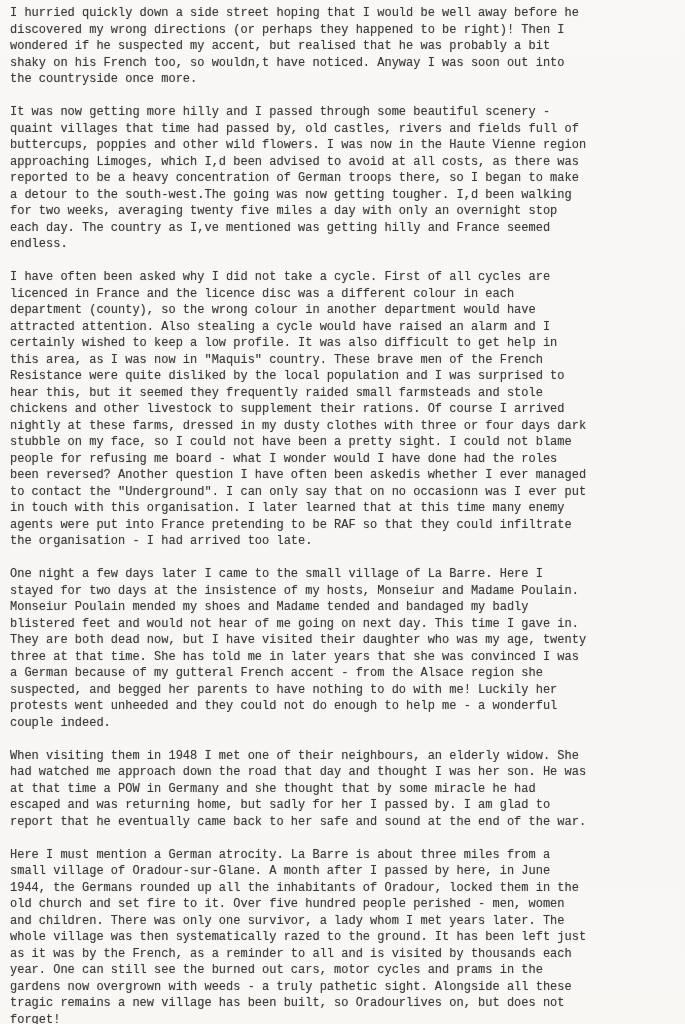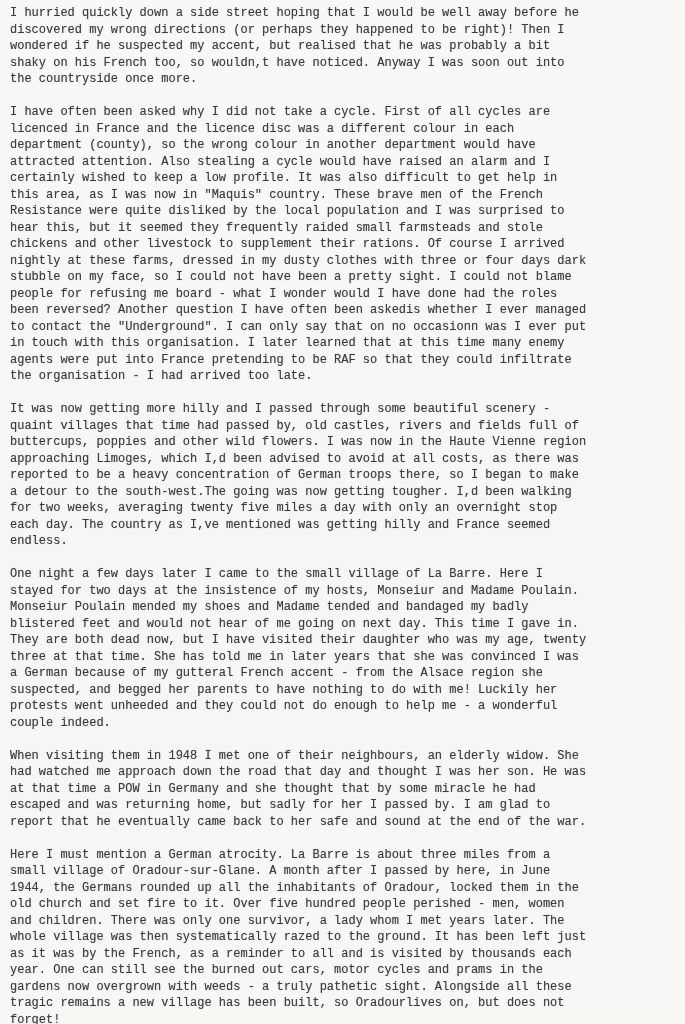--- a/index.html
+++ b/index.html
@@ -35,46 +35,46 @@
 </style>
 </head>
 <body>
 
 <div class="page">
   <p class="para">I hurried quickly down a side street hoping that I would be well away before he
 discovered my wrong directions (or perhaps they happened to be right)! Then I
 wondered if he suspected my accent, but realised that he was probably a bit
 shaky on his French too, so wouldn,t have noticed. Anyway I was soon out into
 the countryside once more.</p>
+  <p class="para">It was now getting more hilly and I passed through some beautiful scenery -
+quaint villages that time had passed by, old castles, rivers and fields full of
+buttercups, poppies and other wild flowers. I was now in the Haute Vienne region
+approaching Limoges, which I,d been advised to avoid at all costs, as there was
+reported to be a heavy concentration of German troops there, so I began to make
+a detour to the south-west.The going was now getting tougher. I,d been walking
+for two weeks, averaging twenty five miles a day with only an overnight stop
+each day. The country as I,ve mentioned was getting hilly and France seemed
+endless.</p>
   <p class="para">I have often been asked why I did not take a cycle. First of all cycles are
 licenced in France and the licence disc was a different colour in each
 department (county), so the wrong colour in another department would have
 attracted attention. Also stealing a cycle would have raised an alarm and I
 certainly wished to keep a low profile. It was also difficult to get help in
 this area, as I was now in "Maquis" country. These brave men of the French
 Resistance were quite disliked by the local population and I was surprised to
 hear this, but it seemed they frequently raided small farmsteads and stole
 chickens and other livestock to supplement their rations. Of course I arrived
 nightly at these farms, dressed in my dusty clothes with three or four days dark
 stubble on my face, so I could not have been a pretty sight. I could not blame
 people for refusing me board - what I wonder would I have done had the roles
 been reversed? Another question I have often been askedis whether I ever managed
 to contact the "Underground". I can only say that on no occasionn was I ever put
 in touch with this organisation. I later learned that at this time many enemy
 agents were put into France pretending to be RAF so that they could infiltrate
 the organisation - I had arrived too late.</p>
-  <p class="para">It was now getting more hilly and I passed through some beautiful scenery -
-quaint villages that time had passed by, old castles, rivers and fields full of
-buttercups, poppies and other wild flowers. I was now in the Haute Vienne region
-approaching Limoges, which I,d been advised to avoid at all costs, as there was
-reported to be a heavy concentration of German troops there, so I began to make
-a detour to the south-west.The going was now getting tougher. I,d been walking
-for two weeks, averaging twenty five miles a day with only an overnight stop
-each day. The country as I,ve mentioned was getting hilly and France seemed
-endless.</p>
   <p class="para">One night a few days later I came to the small village of La Barre. Here I
 stayed for two days at the insistence of my hosts, Monseiur and Madame Poulain.
 Monseiur Poulain mended my shoes and Madame tended and bandaged my badly
 blistered feet and would not hear of me going on next day. This time I gave in.
 They are both dead now, but I have visited their daughter who was my age, twenty
 three at that time. She has told me in later years that she was convinced I was
 a German because of my gutteral French accent - from the Alsace region she
 suspected, and begged her parents to have nothing to do with me! Luckily her
 protests went unheeded and they could not do enough to help me - a wonderful
 couple indeed.</p>

